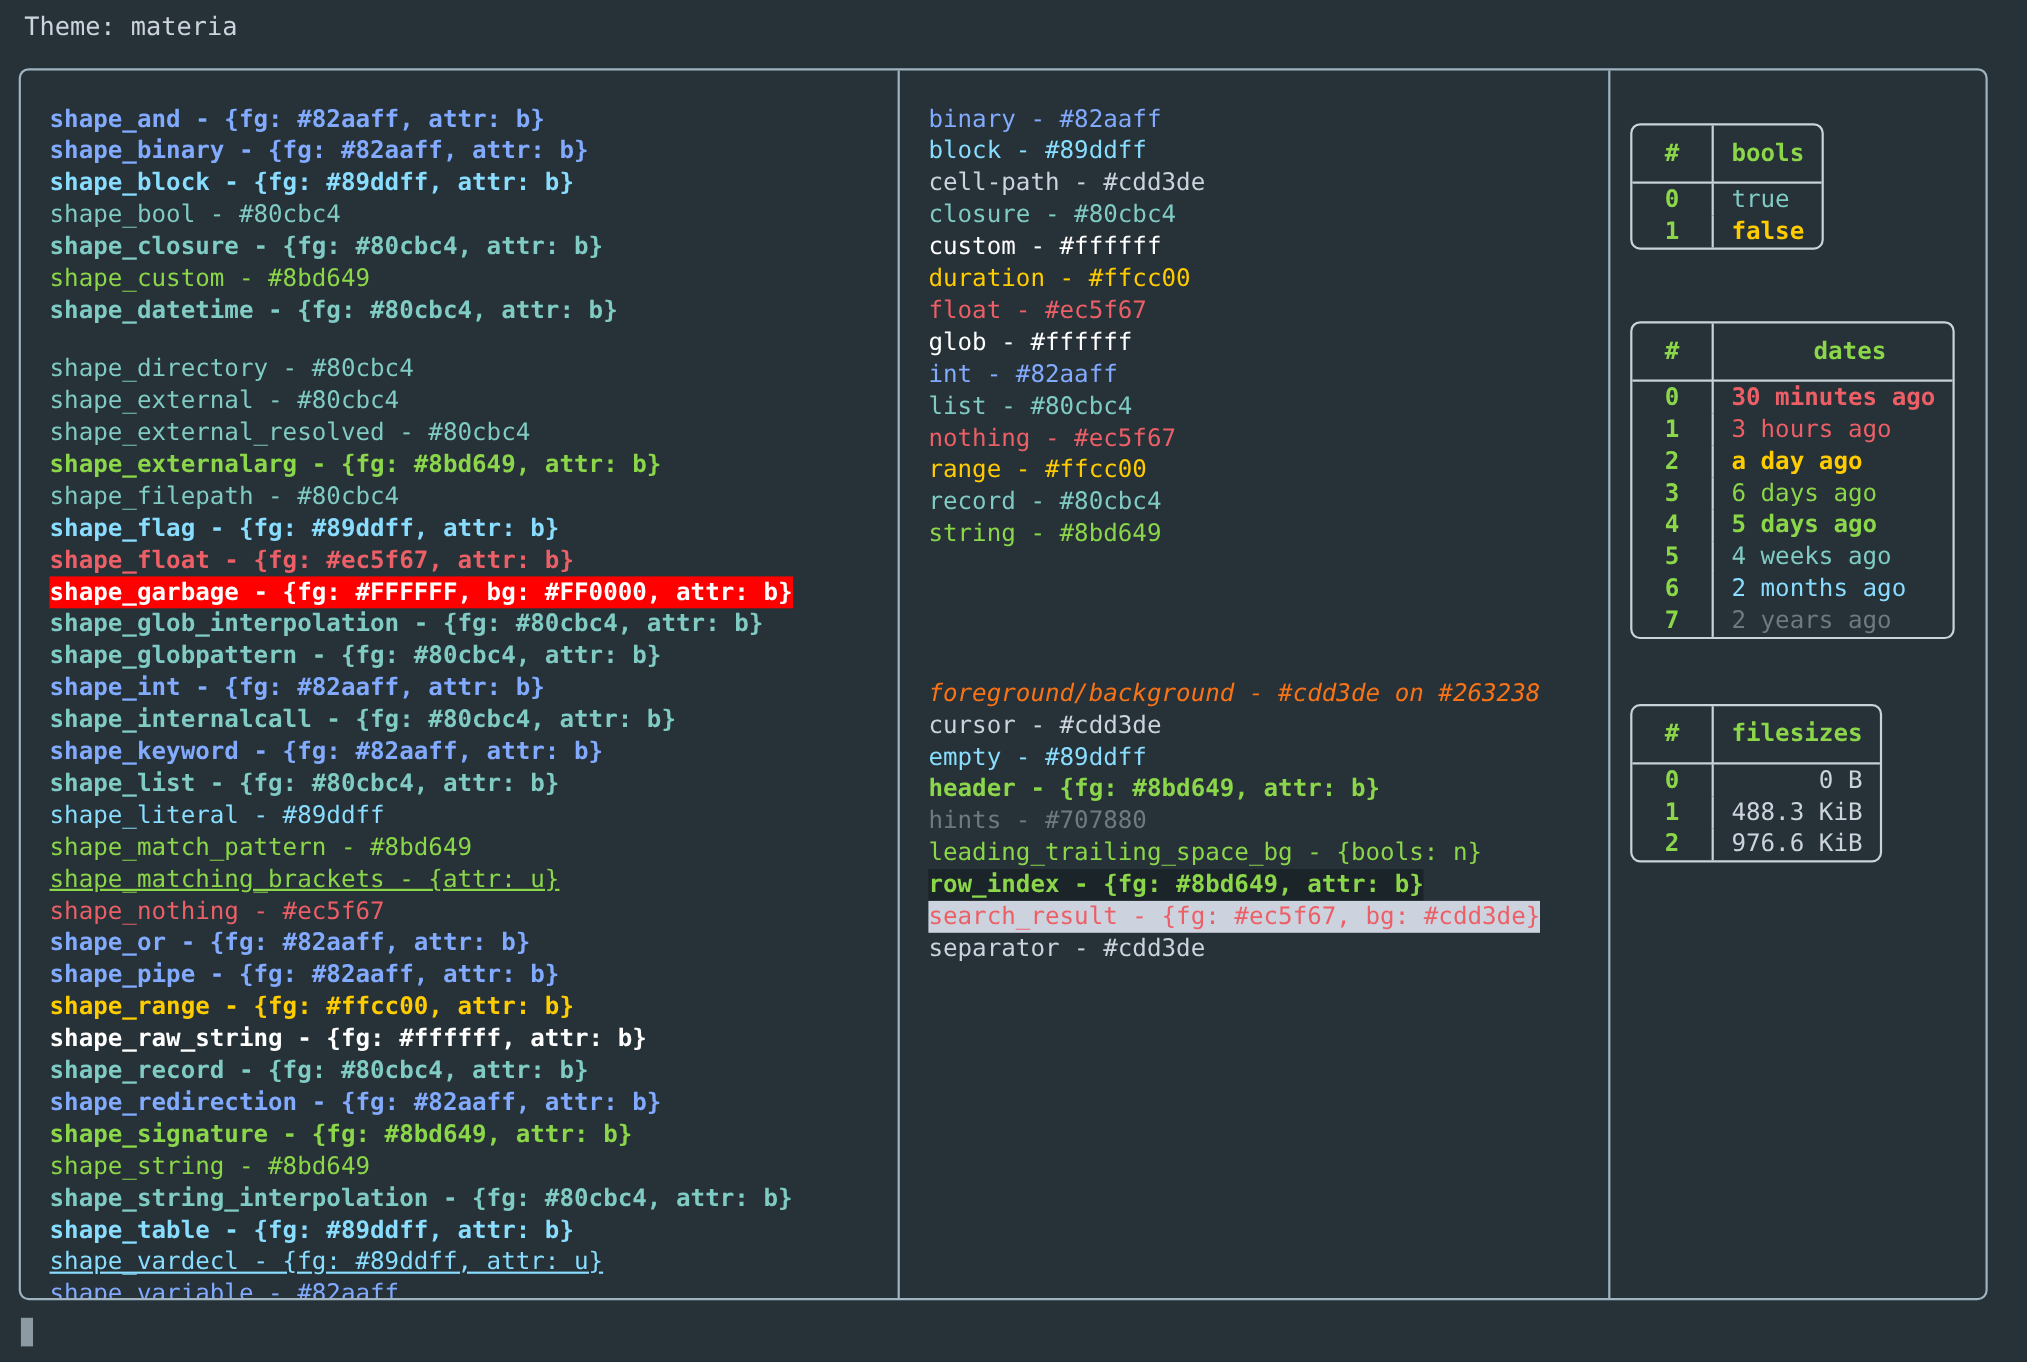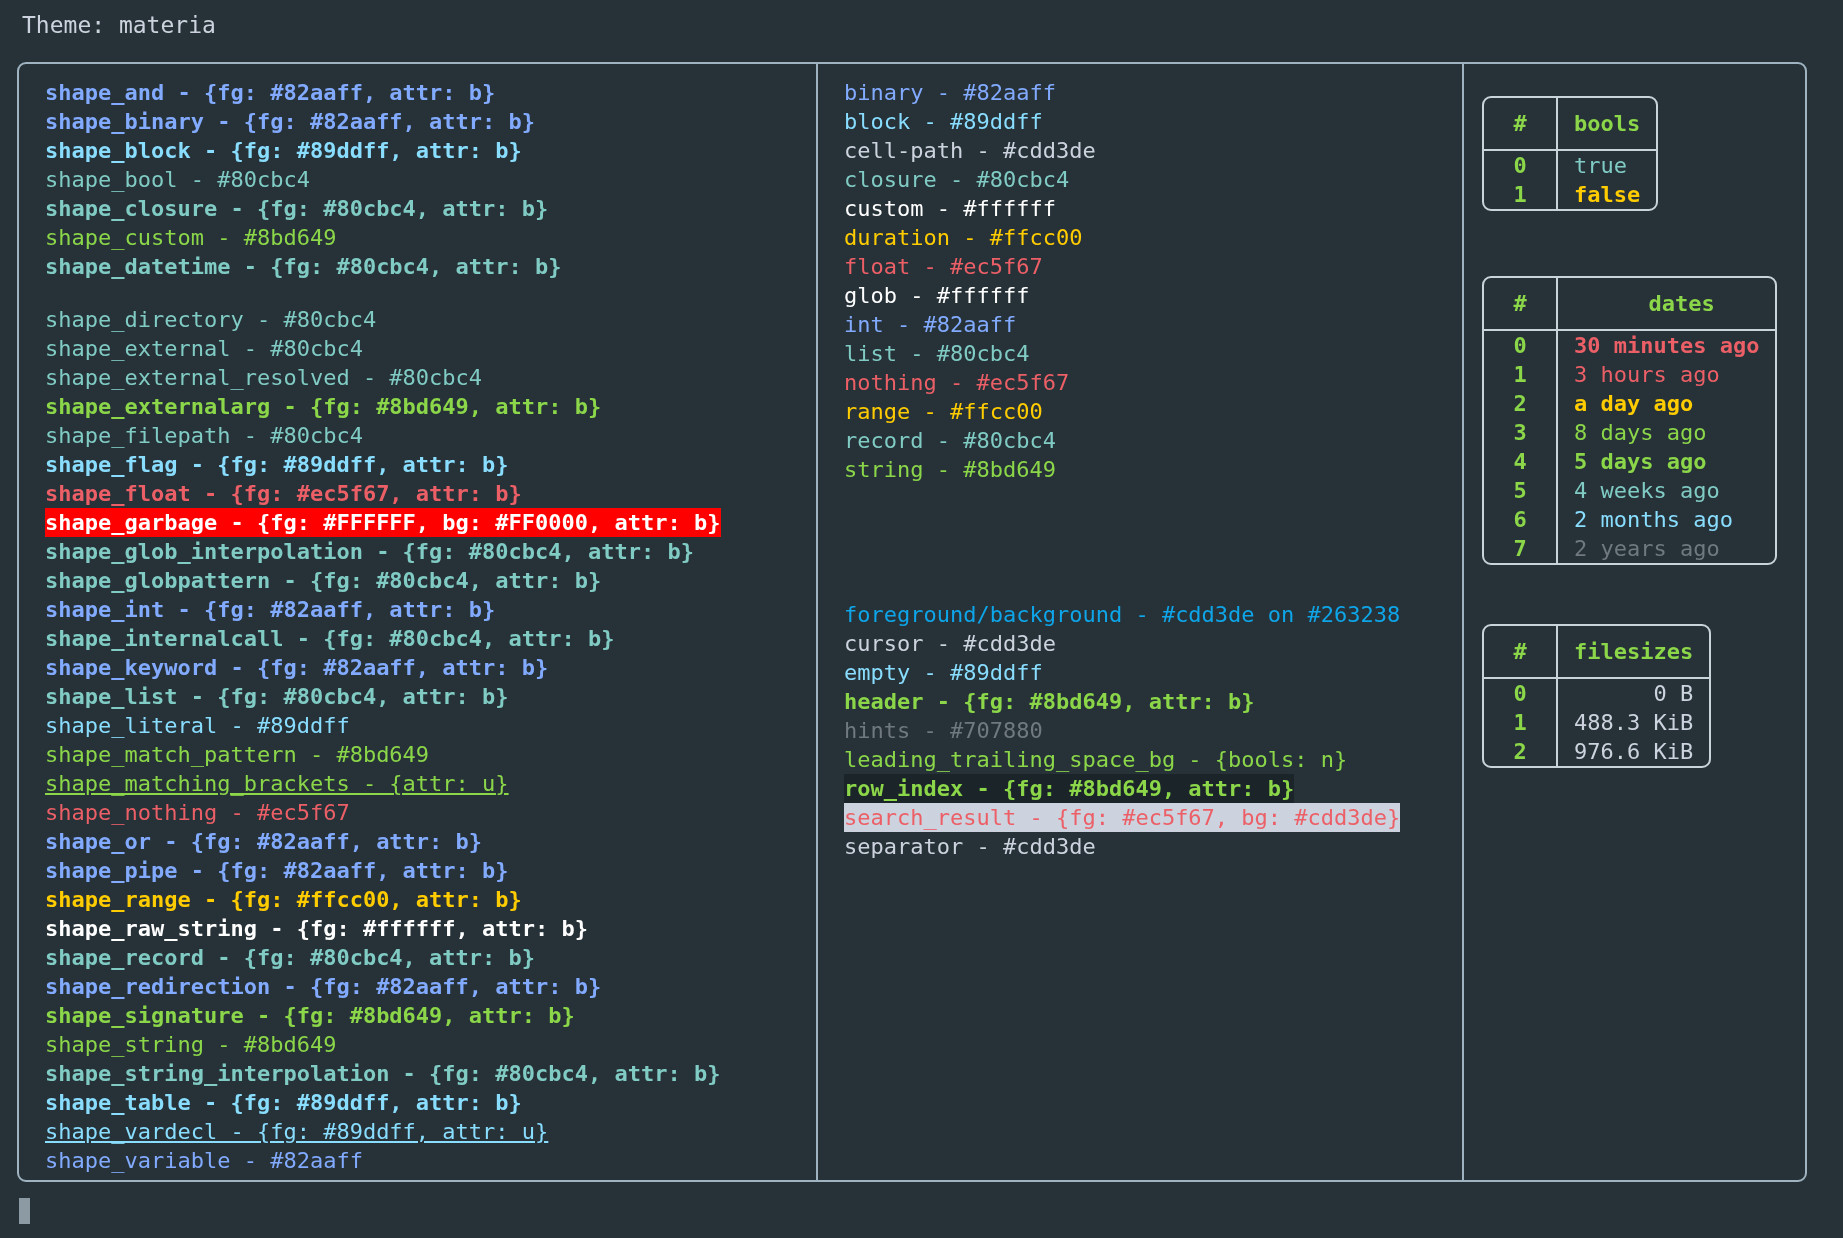--- a/index.html
+++ b/index.html
@@ -29,21 +29,21 @@
     border-radius:9px;
     box-sizing:border-box;
   }
   .vdiv{
     position:absolute;top:0;width:2px;height:100%;
     background:#9fb3c0;
   }
   .vdiv.a{left:797px;}
   .vdiv.b{left:1443px;}
 
-  .col{position:absolute;top:0;bottom:0;overflow:hidden;}
+  .col{position:absolute;top:16px;bottom:0;overflow:hidden;}
   .col.left{left:0;width:797px;}
   .col.mid{left:799px;width:640px;}
   .col.right{left:1445px;right:0;}
 
   .lines{padding:14px 0 0 26px;}
   .line{
     white-space:pre;
     line-height:29px;
     height:29px;
     font-size:22px;
@@ -161,21 +161,21 @@
           <span class="line" style="color: rgb(236, 95, 103);">nothing - #ec5f67</span>
           <span class="line" style="color: rgb(255, 204, 0);">range - #ffcc00</span>
           <span class="line" style="color: rgb(128, 203, 196);">record - #80cbc4</span>
           <span class="line" style="color: rgb(139, 214, 73);">string - #8bd649</span>
         </div>
       <div class="lines" id="ui-lines" style="padding-top:0">
           <span class="spacer"></span>
           <span class="spacer"></span>
           <span class="spacer"></span>
           <span class="spacer"></span>
-          <span class="line" style="color: #0ea5e9;">foreground/background - #cdd3de on #263238</span>
+          <span class="line" style="color: #f97316; font-style: italic;">foreground/background - #cdd3de on #263238</span>
           <span class="line" style="color: rgb(205, 211, 222);">cursor - #cdd3de</span>
           <span class="line" style="color: rgb(137, 221, 255);">empty - #89ddff</span>
           <span class="line b" style="color: rgb(139, 214, 73);">header - {fg: #8bd649, attr: b}</span>
           <span class="line" style="color: rgb(112, 120, 128);">hints - #707880</span>
           <span class="line" style="color: rgb(139, 214, 73);">leading_trailing_space_bg - {bools: n}</span>
           <span class="line b" style="color: rgb(139, 214, 73); background: rgb(27, 36, 41);">row_index - {fg: #8bd649, attr: b}</span>
           <span class="line" style="color: rgb(236, 95, 103); background: rgb(205, 211, 222);">search_result - {fg: #ec5f67, bg: #cdd3de}</span>
           <span class="line" style="color: rgb(205, 211, 222);">separator - #cdd3de</span>
         </div>
     </div>
@@ -219,21 +219,21 @@
               <tr>
                 <td class="cidx">1</td>
                 <td class="cval" style="color: rgb(236, 95, 103);">3 hours ago</td>
               </tr>
               <tr>
                 <td class="cidx">2</td>
                 <td class="cval" style="color: rgb(255, 204, 0); font-weight: bold;">a day ago</td>
               </tr>
               <tr>
                 <td class="cidx">3</td>
-                <td class="cval" style="color: rgb(139, 214, 73);">8 days ago</td>
+                <td class="cval" style="color: rgb(139, 214, 73);">6 days ago</td>
               </tr>
               <tr>
                 <td class="cidx">4</td>
                 <td class="cval" style="color: rgb(139, 214, 73); font-weight: bold;">5 days ago</td>
               </tr>
               <tr>
                 <td class="cidx">5</td>
                 <td class="cval" style="color: rgb(128, 203, 196);">4 weeks ago</td>
               </tr>
               <tr>

